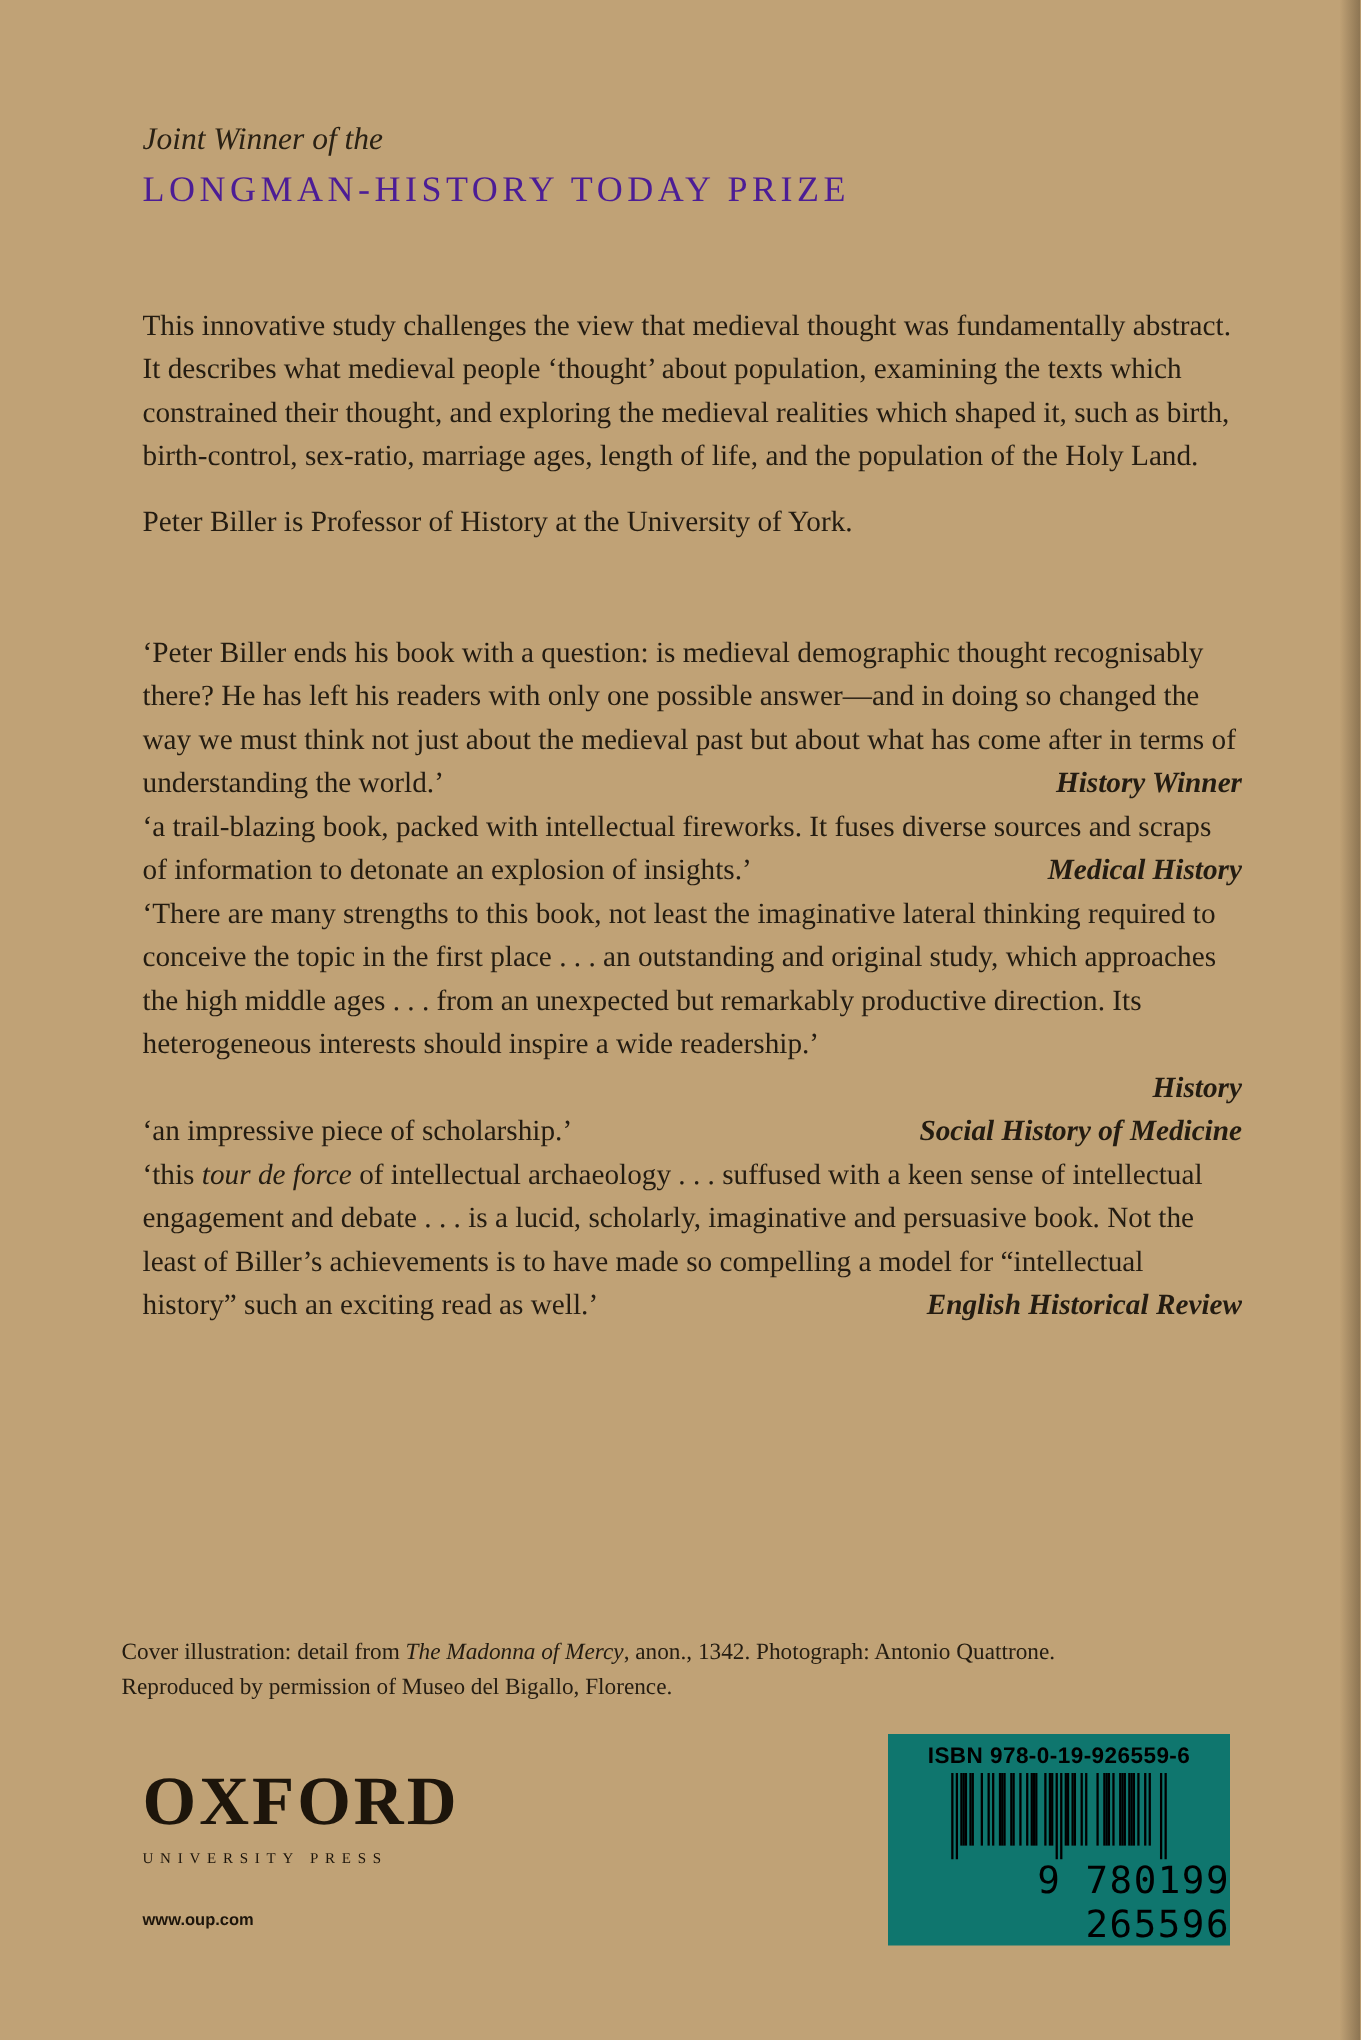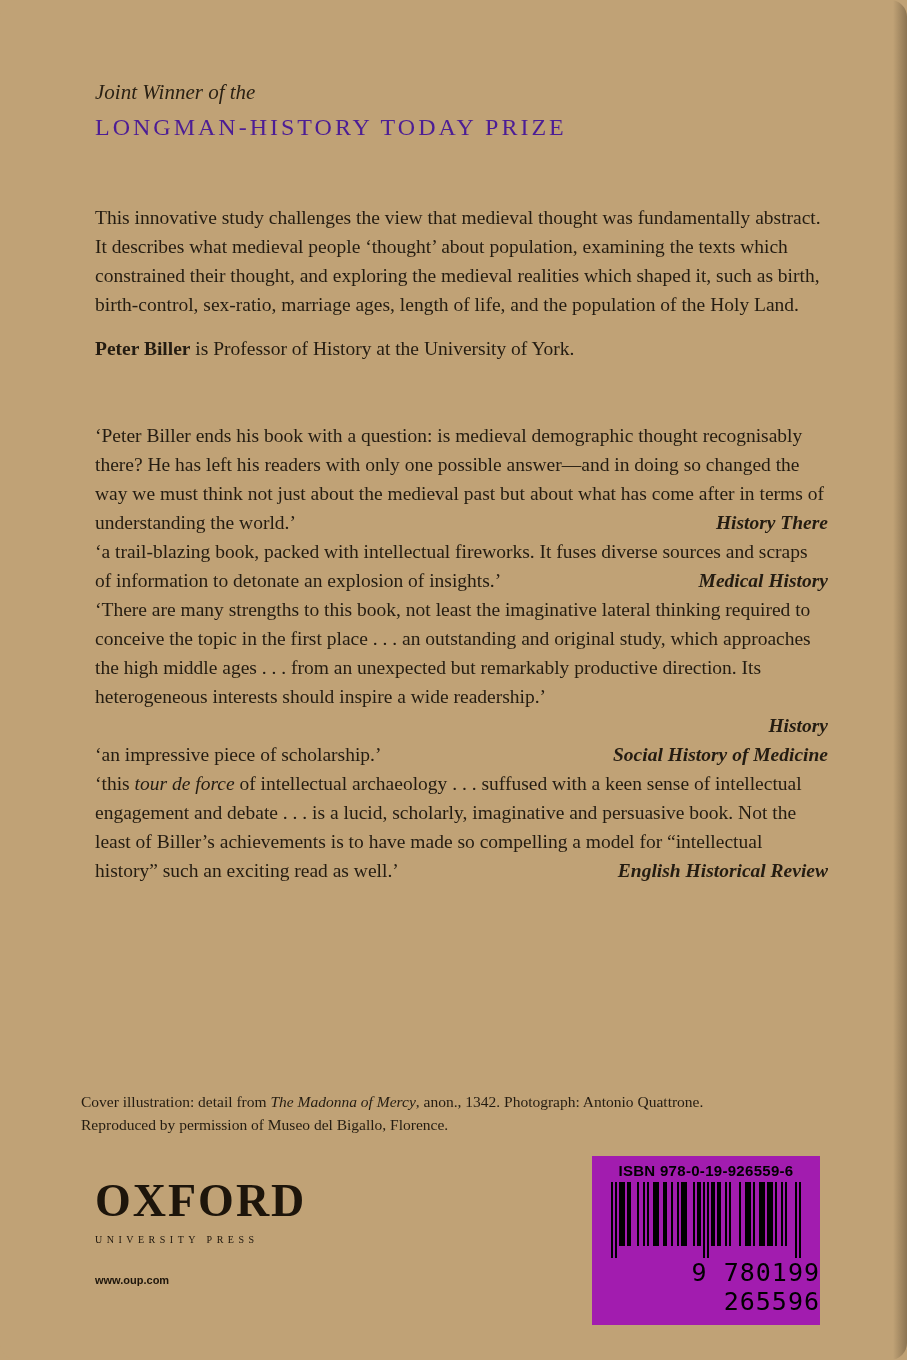--- a/index.html
+++ b/index.html
@@ -4,42 +4,41 @@
 <style>
   * { margin:0; padding:0; box-sizing:border-box; }
   html,body { background:#c0a276; }
   .page {
     position:relative;
     width:907px; height:1360px;
     background:#c0a276;
     font-family:"Liberation Serif", serif;
     color:#241c11;
     overflow:hidden;
-    border-radius:17px;
   }
   .page::after {
     content:"";
     position:absolute; top:0; right:0;
     width:14px; height:100%;
     background:linear-gradient(to right, rgba(61,47,28,0) 0%, rgba(61,47,28,0.40) 100%);
     pointer-events:none;
   }
   .content { padding:80px 79px 0 95px; }
 
   .award-intro { font-style:italic; font-size:21px; color:#2a2114; }
   .award-title {
     margin-top:9px;
     font-size:24px; font-weight:400;
     letter-spacing:3px;
     color:#4c1d95;
   }
 
   .blurb { margin-top:62px; font-size:19.5px; line-height:29px; }
   .author { margin-top:15px; font-size:19.5px; line-height:29px; }
-  .author strong { font-weight:700; }
+  .author strong { font-weight:400; }
 
   .reviews { margin-top:58px; }
   .review { font-size:19.5px; line-height:29px; }
   .review:first-child { margin-top:0; }
   .review-text { overflow:hidden; }
   .review-source { float:right; font-style:italic; font-weight:700; padding-left:18px; }
   .source-line { text-align:right; font-style:italic; font-weight:700; font-size:19.5px; line-height:29px; }
 
   .credit {
     position:absolute; left:81px; top:1090px; width:700px;
@@ -57,22 +56,22 @@
     color:#1d150b;
   }
   .website {
     position:absolute; left:95px; top:1274px;
     font-family:"Liberation Sans", sans-serif;
     font-weight:700; font-size:11px; color:#1d150b;
   }
 
   .barcode-box {
     position:absolute; left:592px; top:1156px;
-    width:228px; height:169px;
-    background:#a21caf;
+    width:228px; height:141px;
+    background:#0f766e;
     display:flex; flex-direction:column; align-items:center;
   }
   .isbn-label {
     margin-top:6px;
     font-family:"Liberation Sans", sans-serif;
     font-weight:700; font-size:15px; color:#000;
     letter-spacing:0.3px;
   }
   .barcode-svg { margin-top:3px; display:block; }
   .barcode-number {
@@ -91,21 +90,21 @@
     <p class="award-intro">Joint Winner of the</p>
     <p class="award-title">LONGMAN-HISTORY TODAY PRIZE</p>
 
     <p class="blurb">This innovative study challenges the view that medieval thought was fundamentally abstract. It describes what medieval people ‘thought’ about population, examining the texts which constrained their thought, and exploring the medieval realities which shaped it, such as birth, birth-control, sex-ratio, marriage ages, length of life, and the population of the Holy Land.</p>
 
     <p class="author"><strong>Peter Biller</strong><span> is Professor of History at the University of York.</span></p>
 
     <div class="reviews">
 
       <div class="review">
-        <p class="review-text"><span>‘Peter Biller ends his book with a question: is medieval demographic thought recognisably there? He has left his readers with only one possible answer—and in doing so changed the way we must think not just about the medieval past but about what has come after in terms of understanding the world.’</span><span class="review-source">History There</span></p>
+        <p class="review-text"><span>‘Peter Biller ends his book with a question: is medieval demographic thought recognisably there? He has left his readers with only one possible answer—and in doing so changed the way we must think not just about the medieval past but about what has come after in terms of understanding the world.’</span><span class="review-source">History Winner</span></p>
       </div>
 
       <div class="review">
         <p class="review-text"><span>‘a trail-blazing book, packed with intellectual fireworks. It fuses diverse sources and scraps of information to detonate an explosion of insights.’</span><span class="review-source">Medical History</span></p>
       </div>
 
       <div class="review">
         <p class="review-text"><span>‘There are many strengths to this book, not least the imaginative lateral thinking required to conceive the topic in the first place . . . an outstanding and original study, which approaches the high middle ages . . . from an unexpected but remarkably productive direction. Its heterogeneous interests should inspire a wide readership.’</span></p>
         <p class="source-line">History</p>
       </div>

